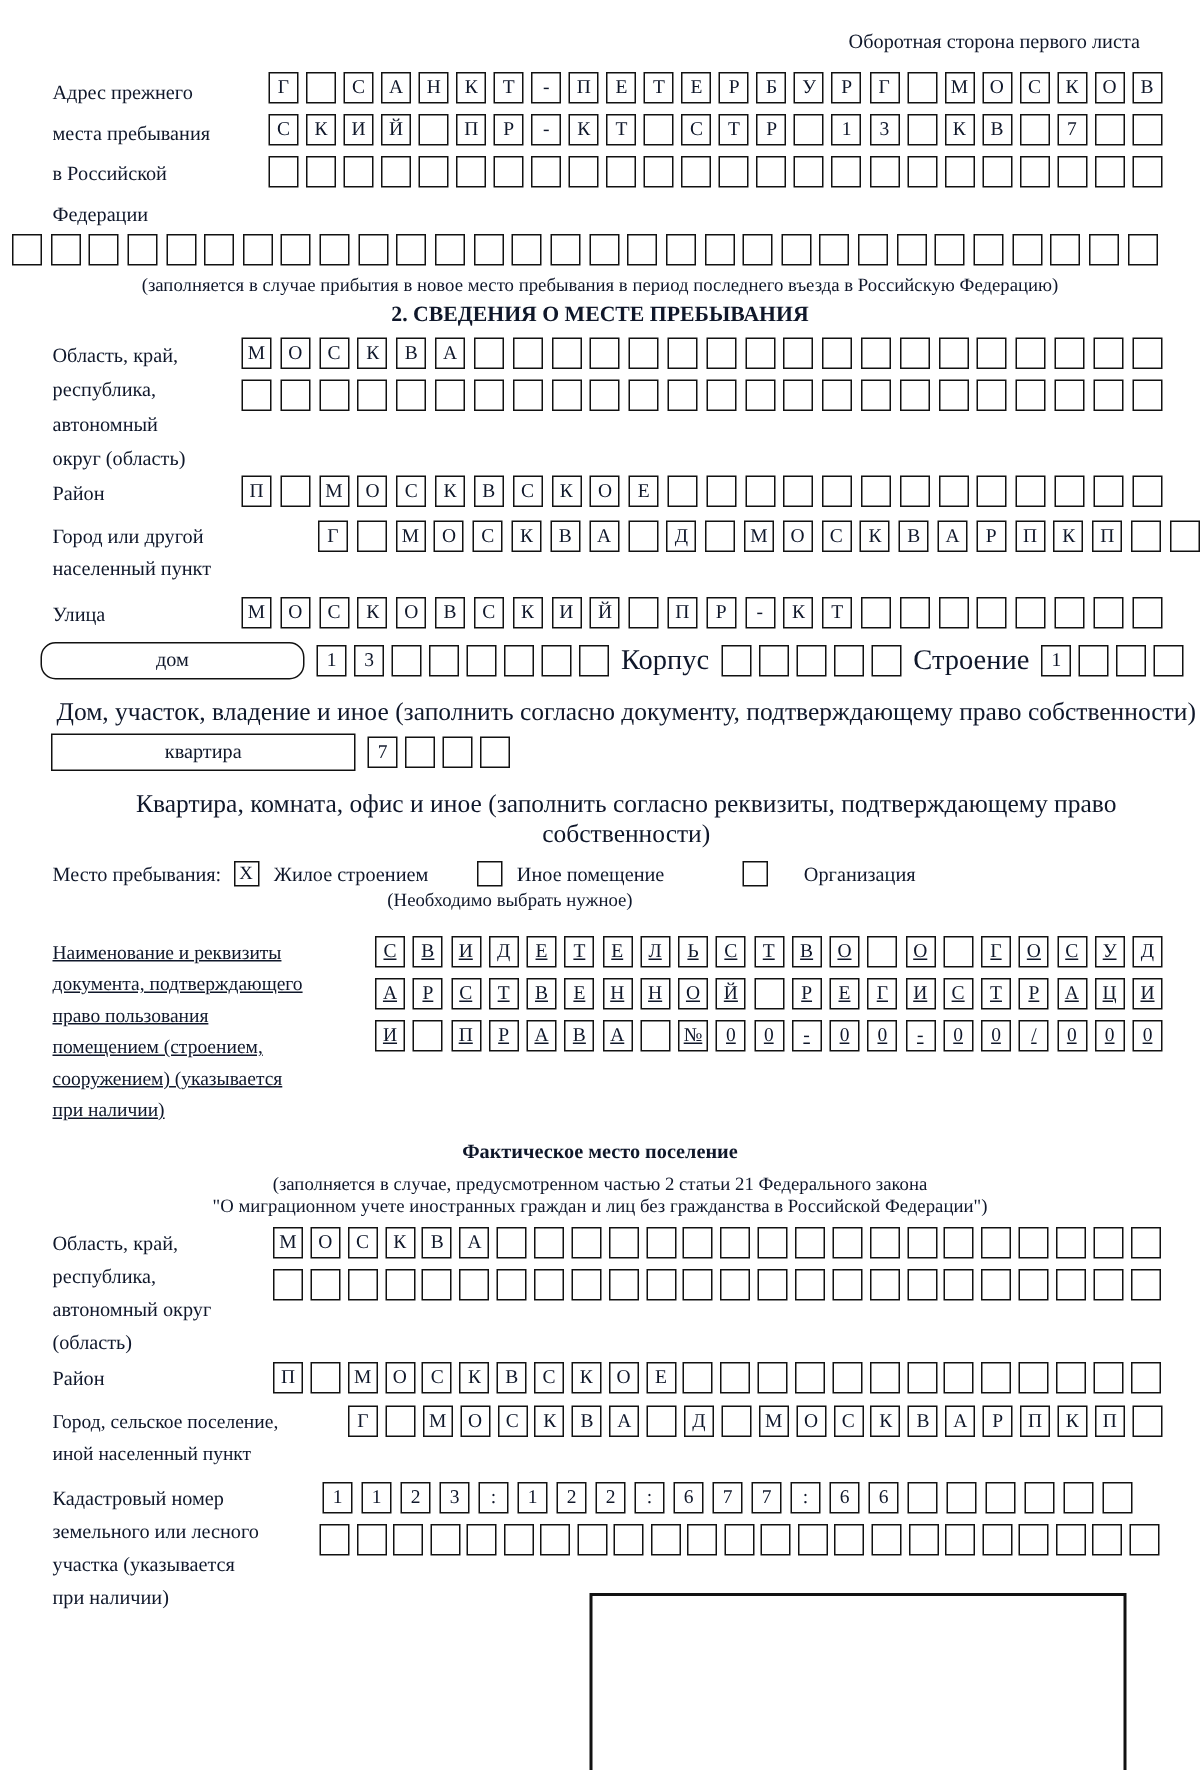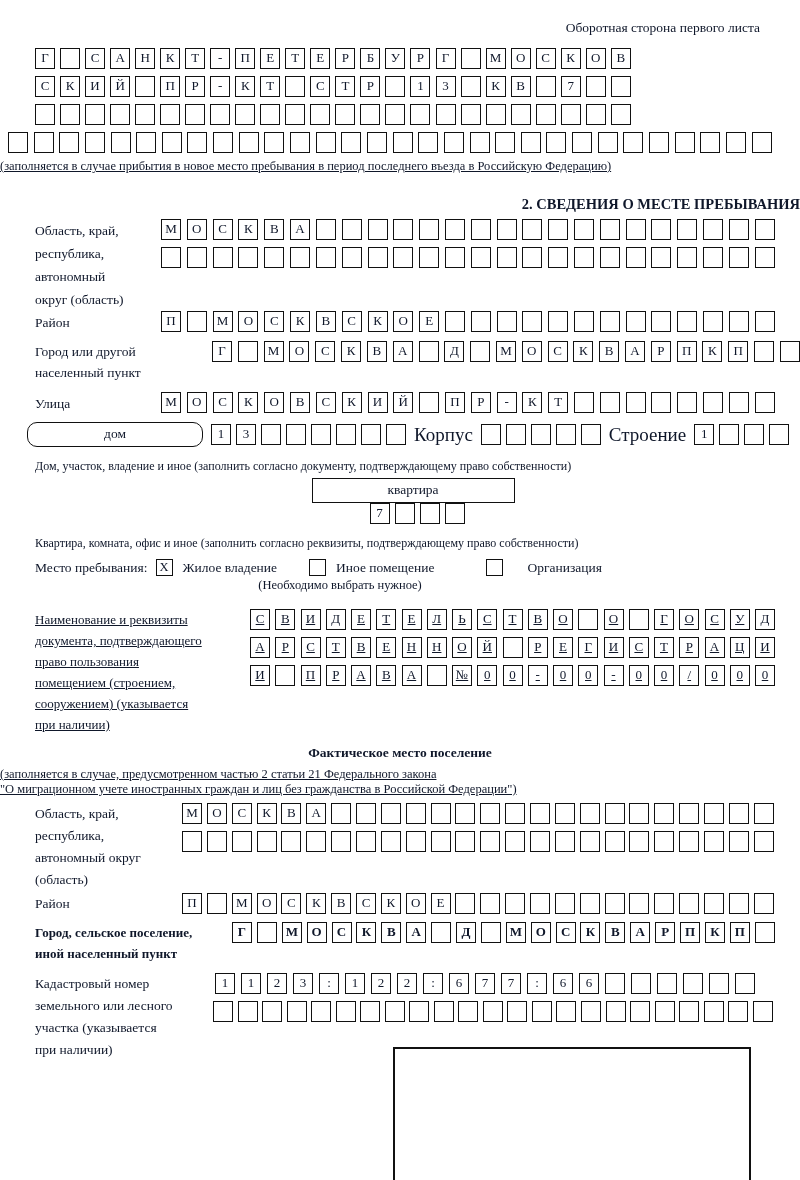--- a/index.html
+++ b/index.html
@@ -12,22 +12,22 @@
     box-sizing:border-box;
     padding:20px 0 0 0;
   }
   .hdr{
     text-align:right;
     padding-right:40px;
     font-size:13.5px;
   }
   .lbl{font-size:13.5px;white-space:pre-line;}
   .note{font-size:12.5px;}
-  .center{text-decoration:underline;}
-  .h2{font-size:14.5px;font-weight:bold;text-align:right;margin:22px 0 6px 0;}
+  .center{text-align:center;}
+  .h2{font-size:14.5px;font-weight:bold;text-align:center;margin:4px 0 6px 0;}
   .h3{font-size:13.5px;font-weight:bold;text-align:center;margin:8px 0 6px 0;}
 
   .crow{display:flex;justify-content:space-between;}
   .crow-g{display:flex;gap:5px;}
   .cell{
     flex:0 0 auto;
     width:20px;height:21px;
     border:1.5px solid #111;
     box-sizing:border-box;
     font-size:13px;line-height:18px;
@@ -56,23 +56,23 @@
   .lbl147{width:147px;line-height:22px;}
   .lbl215{width:215px;line-height:21px;font-size:13px;}
   .mb7{margin-bottom:7px;}
   .mt6{margin-top:16px;text-decoration:underline;}
 
   .widebox{
     border:1.5px solid #111;height:25px;box-sizing:border-box;
     text-align:center;font-size:13.5px;line-height:22px;background:#fff;
   }
   .houserow{display:flex;align-items:center;margin:0 0 4px 27px;}
-  .aptrow{display:flex;align-items:center;margin:4px 0 4px 34px;flex-direction:column;}
+  .aptrow{display:flex;align-items:center;margin:4px 0 4px 34px;}
   .inlbl{font-size:19px;padding:0 8px;}
-  .smallnote{margin:12px 0 4px 35px;font-size:12px;}
+  .smallnote{margin:12px 0 4px 35px;font-size:17px;text-align:center;}
 
   .stayrow{display:flex;align-items:center;margin:8px 0 2px 35px;font-size:13.5px;}
   .cbox{
     width:17px;height:17px;border:1.5px solid #111;box-sizing:border-box;
     display:inline-block;text-align:center;font-size:12.5px;line-height:14px;
     margin:0 10px 0 8px;flex:0 0 auto;background:#fff;
   }
   .staynote{width:420px;margin-left:130px;text-align:center;font-size:12.5px;margin-top:2px;}
 
   .docfld{min-height:128px;}
@@ -85,20 +85,24 @@
   }
 </style>
 </head>
 <body>
 
 <div class="page">
 
   <div class="hdr">Оборотная сторона первого листа</div>
 
   <div class="fld addr">
+    <div class="lbl">Адрес прежнего
+места пребывания
+в Российской
+Федерации</div>
     <div class="rows">
       <div class="crow w596">
           <div class="cell">Г</div>
           <div class="cell"></div>
           <div class="cell">С</div>
           <div class="cell">А</div>
           <div class="cell">Н</div>
           <div class="cell">К</div>
           <div class="cell">Т</div>
           <div class="cell">-</div>
@@ -397,21 +401,21 @@
         <div class="cell"></div>
         <div class="cell"></div>
         <div class="cell"></div>
       </div>
   </div>
   <div class="smallnote">Квартира, комната, офис и иное (заполнить согласно реквизиты, подтверждающему право собственности)</div>
 
   <div class="stayrow">
     <span>Место пребывания:</span>
     <span class="cbox">X</span>
-    <span style="margin-right:18px;">Жилое владение</span>
+    <span style="margin-right:18px;">Жилое строением</span>
     <span class="cbox" style="margin-left:14px;"></span>
     <span style="margin-right:30px;">Иное помещение</span>
     <span class="cbox" style="margin-left:22px;margin-right:24px;"></span>
     <span>Организация</span>
   </div>
   <div class="staynote">(Необходимо выбрать нужное)</div>
 
   <div class="fld docfld mt6">
     <div class="lbl lbl215">Наименование и реквизиты
 документа, подтверждающего
@@ -580,21 +584,21 @@
         <div class="cell"></div>
         <div class="cell"></div>
         <div class="cell"></div>
         <div class="cell"></div>
         <div class="cell"></div>
         <div class="cell"></div>
         <div class="cell"></div>
       </div>
   </div>
 
-  <div class="fld mb7" style="min-height:44px;font-weight:bold;">
+  <div class="fld mb7" style="min-height:44px;">
     <div class="lbl lbl147" style="width:197px;line-height:21px;font-size:13px;">Город, сельское поселение,
 иной населенный пункт</div>
     <div class="crow w543">
         <div class="cell">Г</div>
         <div class="cell"></div>
         <div class="cell">М</div>
         <div class="cell">О</div>
         <div class="cell">С</div>
         <div class="cell">К</div>
         <div class="cell">В</div>

